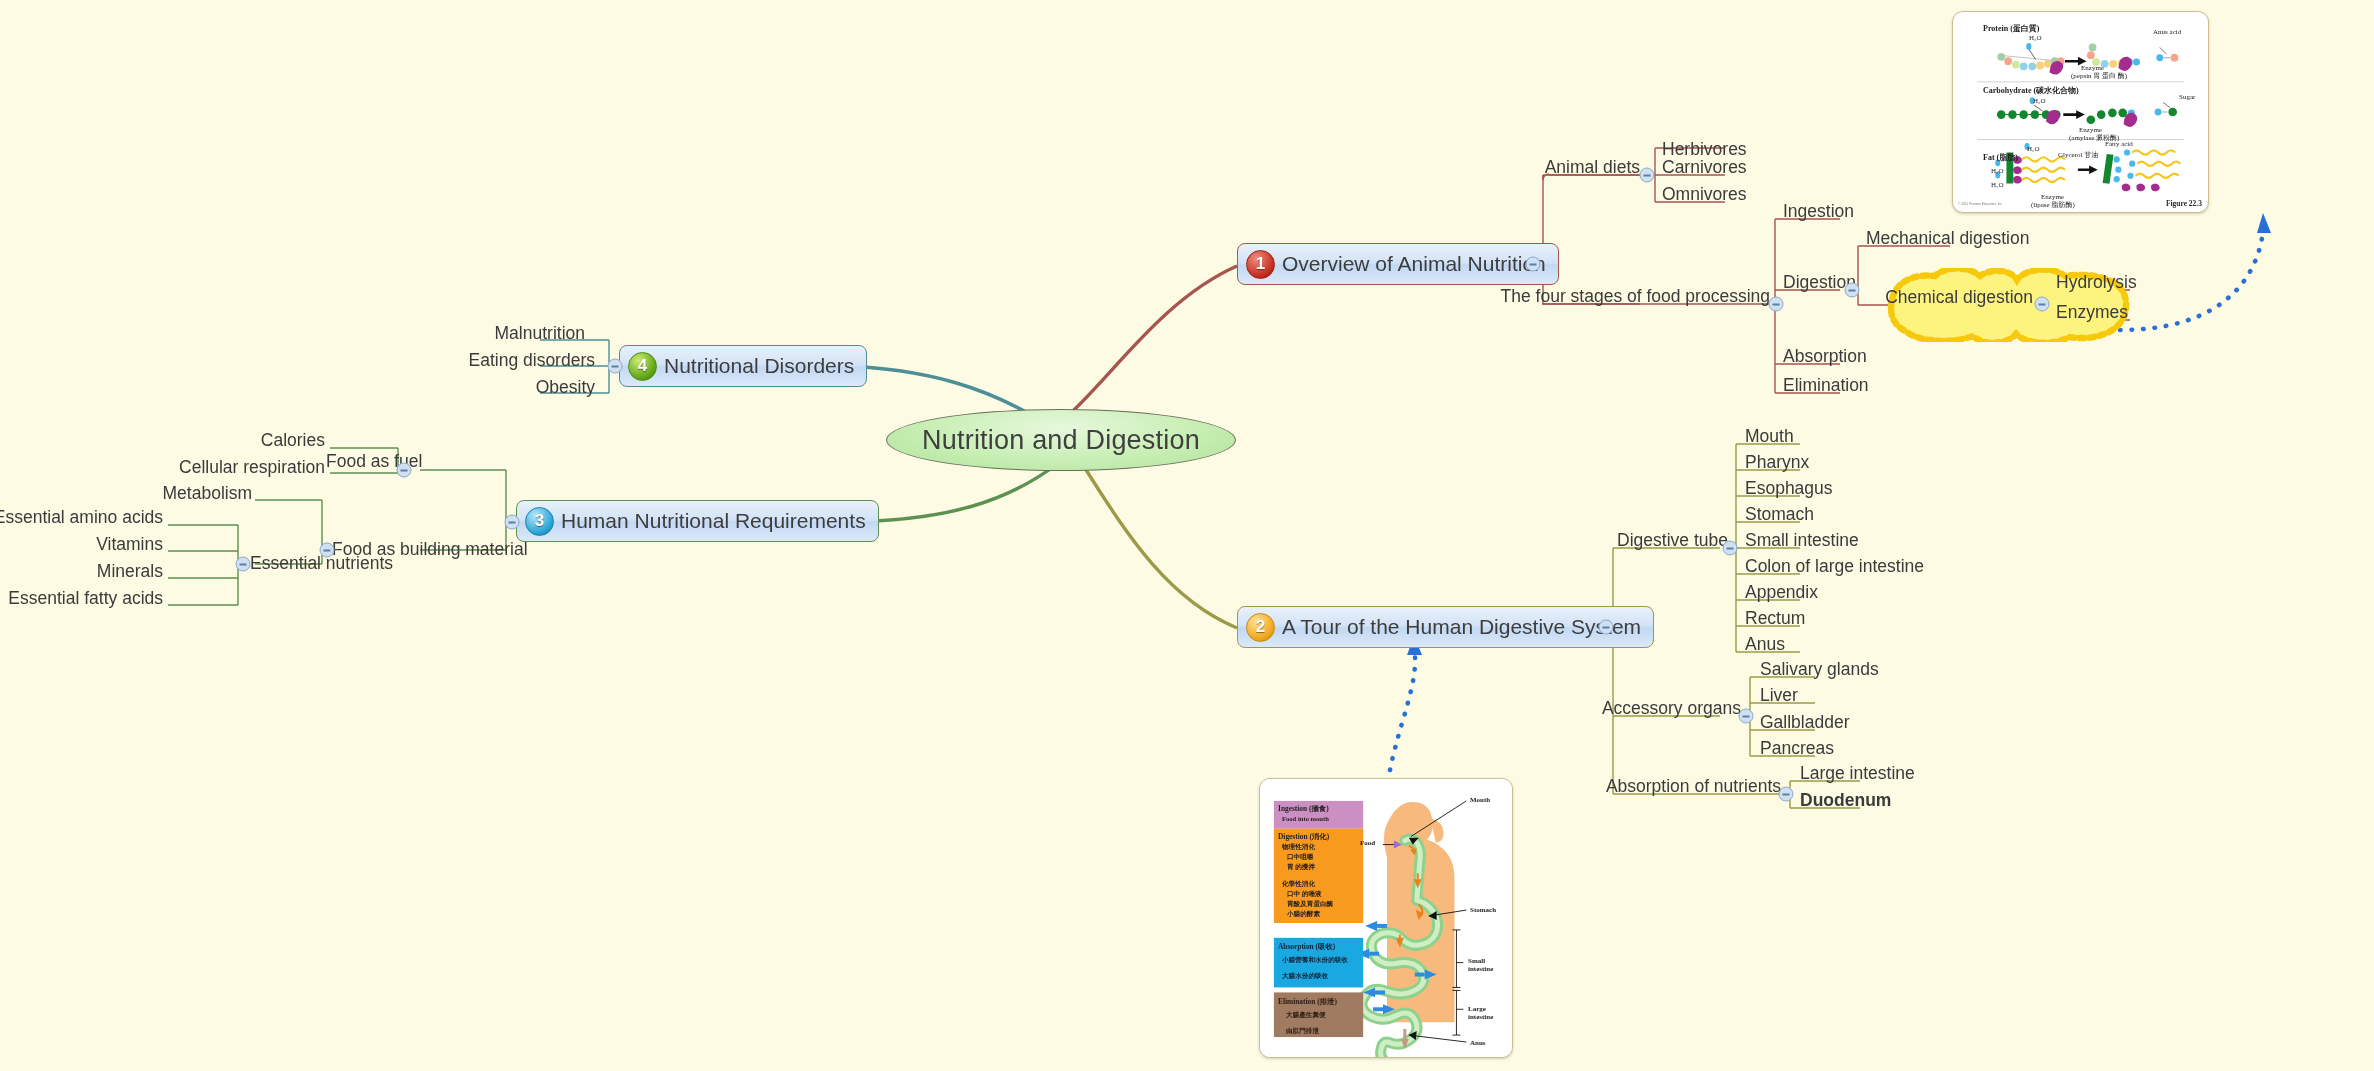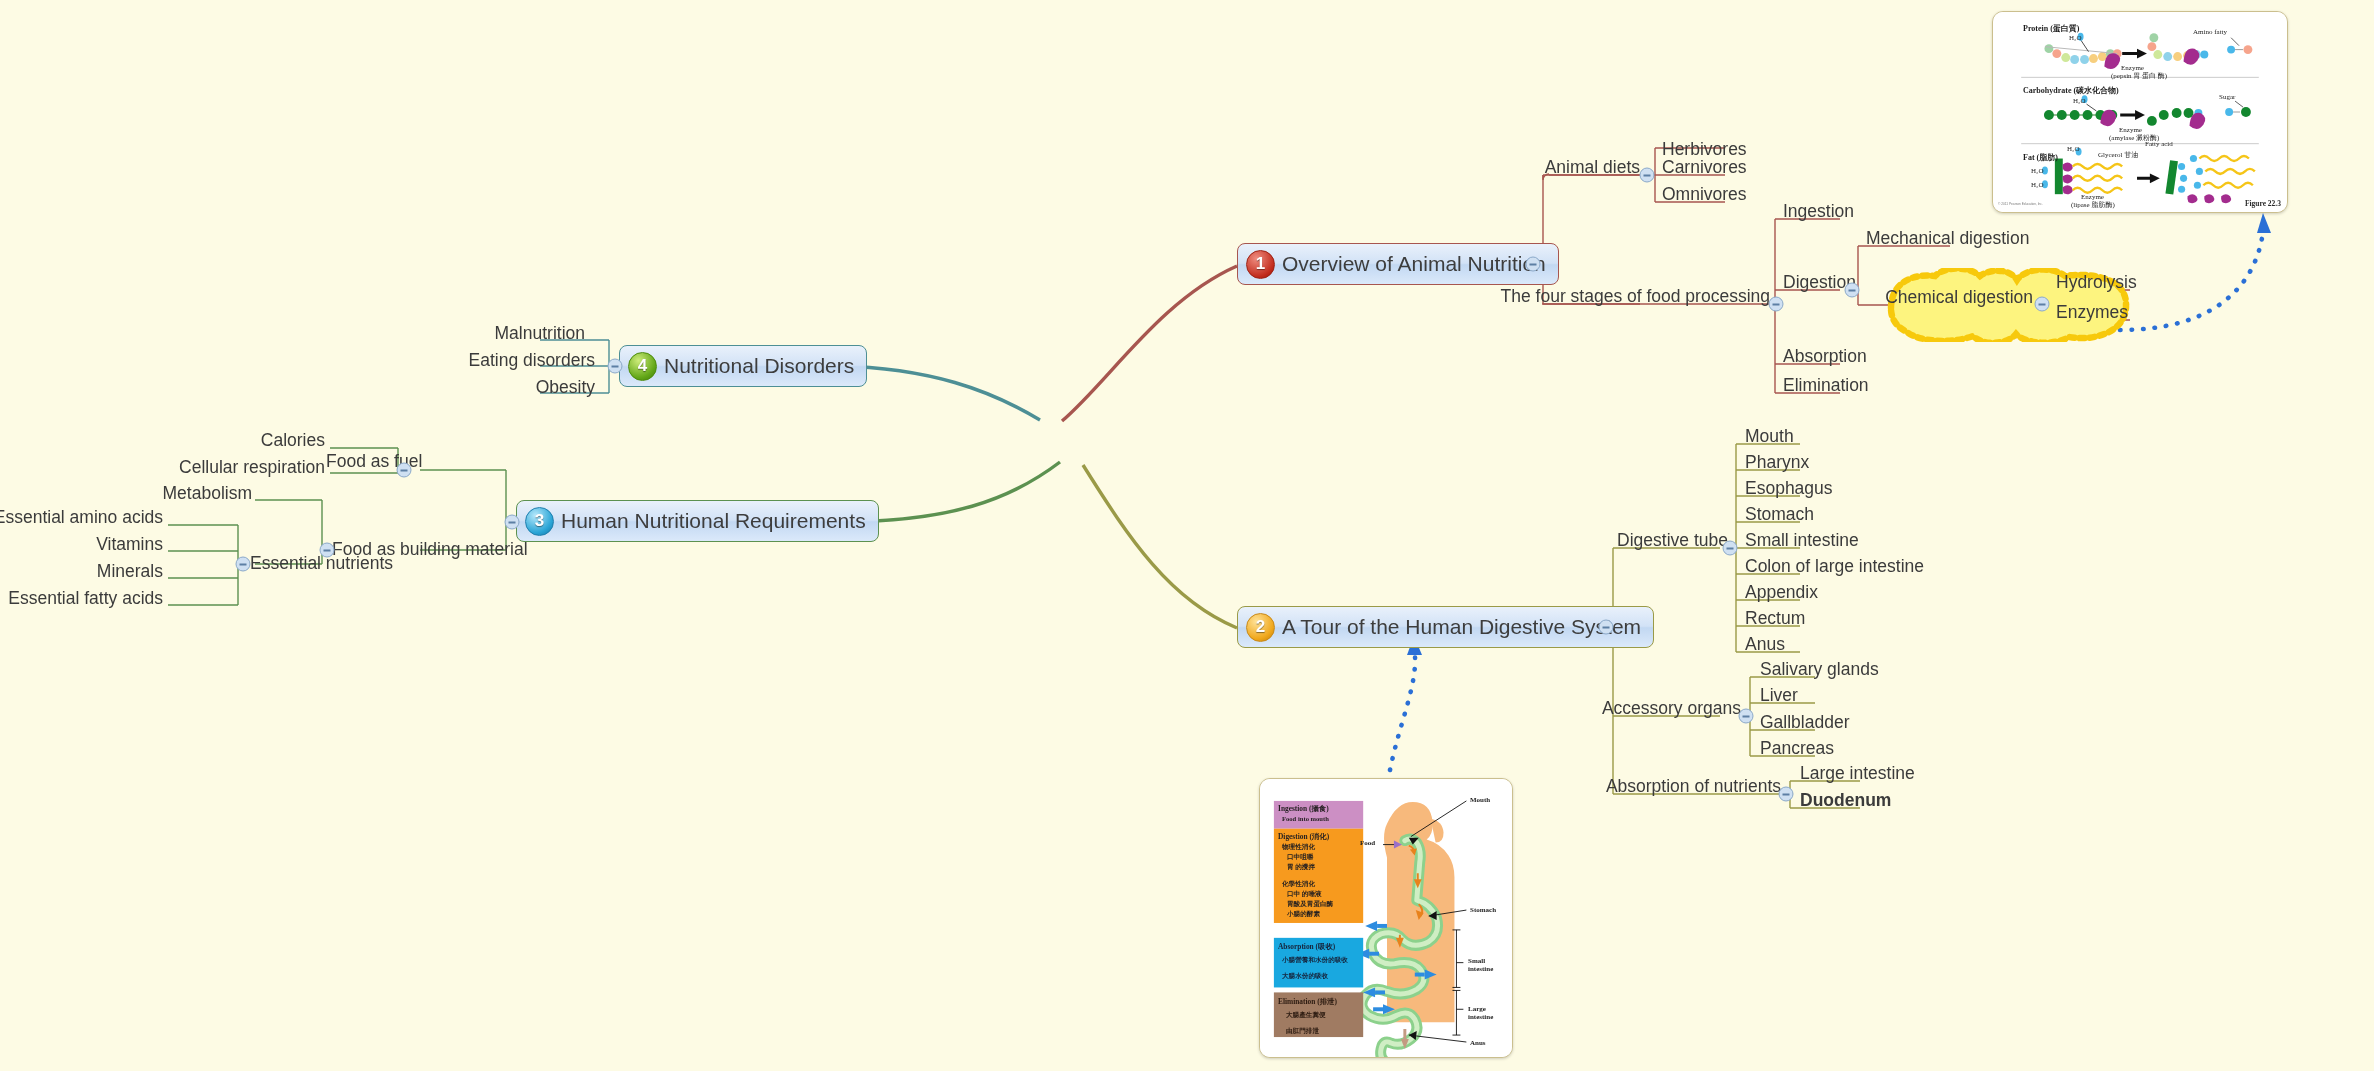--- a/index.html
+++ b/index.html
@@ -87,21 +87,21 @@
   
   .imgbox{
     position:absolute;
     background:#ffffff;
     border:1.4px solid #cbbf8e;
     border-radius:11px;
     box-shadow:0 1px 3px rgba(0,0,0,.18);
     box-sizing:border-box;
     overflow:hidden;
   }
-  #img-biochem{left:1992px;top:11px;width:296px;height:202px;}
+  #img-biochem{left:1952px;top:11px;width:257px;height:202px;}
   #img-digest{left:1259px;top:778px;width:254px;height:280px;}
 
   .fig-label{
     position:absolute;right:6px;bottom:4px;
     font-family:"Liberation Serif",serif;
     font-weight:bold;font-size:7.5px;color:#2a2a2a;
   }
   .copyright{
     position:absolute;left:5px;bottom:6px;font-size:3.2px;color:#7b7b7b;
     font-family:"Liberation Sans",sans-serif;
@@ -196,20 +196,21 @@
     </g>
 
     <g fill="none" stroke="#2a6fd6" stroke-width="4.6" stroke-linecap="round" stroke-dasharray="0.5 11">
       <path d="M2120,330 C2210,330 2255,290 2263,232"></path>
       <path d="M1390,770 C1400,720 1420,680 1414,648"></path>
     </g>
     <polygon points="2263,213 2257,233 2271,233" fill="#2a6fd6"></polygon>
     <polygon points="1414,636 1407,655 1422,655" fill="#2a6fd6"></polygon>
   </svg>
 
+  <div class="central">Nutrition and Digestion</div>
 
   <div class="mainnode" id="node-overview">
     <span class="badge red">1</span>
     <span>Overview of Animal Nutrition</span>
   </div>
 
   <div class="mainnode" id="node-tour">
     <span class="badge orange">2</span>
     <span>A Tour of the Human Digestive System</span>
   </div>
@@ -389,21 +390,21 @@
         <path d="M196,186 q5,-4 9,0 q3,5 -3,7 q-7,1 -6,-7 z" fill="#a32c8e"></path>
         <path d="M213,186 q5,-4 9,0 q3,5 -3,7 q-7,1 -6,-7 z" fill="#a32c8e"></path>
         <path d="M230,186 q5,-4 9,0 q3,5 -3,7 q-7,1 -6,-7 z" fill="#a32c8e"></path>
       </g>
     </svg>
 
     <div class="bc-title" style="left:30px;top:11px;">Protein (蛋白質)</div>
     <div class="bc-lab" style="left:76px;top:22px;">H₂O</div>
     <div class="bc-lab" style="left:128px;top:52px;">Enzyme</div>
     <div class="bc-lab" style="left:118px;top:59px;">(pepsin 胃 蛋白 酶)</div>
-    <div class="bc-lab" style="left:200px;top:16px;">Amino fatty</div>
+    <div class="bc-lab" style="left:200px;top:16px;">Anus acid</div>
 
     <div class="bc-title" style="left:30px;top:73px;">Carbohydrate (碳水化合物)</div>
     <div class="bc-lab" style="left:80px;top:85px;">H₂O</div>
     <div class="bc-lab" style="left:126px;top:114px;">Enzyme</div>
     <div class="bc-lab" style="left:116px;top:121px;">(amylase 澱粉酶)</div>
     <div class="bc-lab" style="left:226px;top:81px;">Sugar</div>
 
     <div class="bc-title" style="left:30px;top:140px;">Fat (脂肪)</div>
     <div class="bc-lab" style="left:74px;top:133px;">H₂O</div>
     <div class="bc-lab" style="left:38px;top:155px;">H₂O</div>

